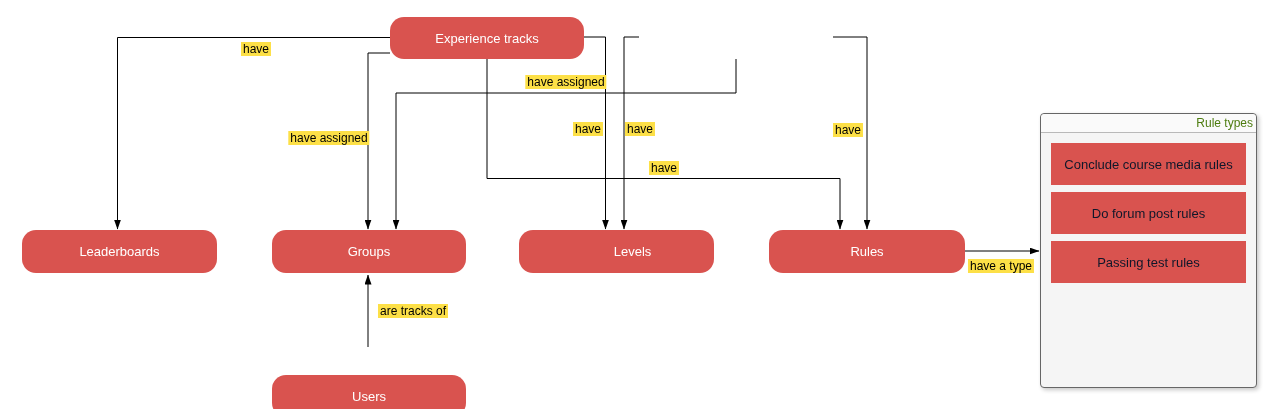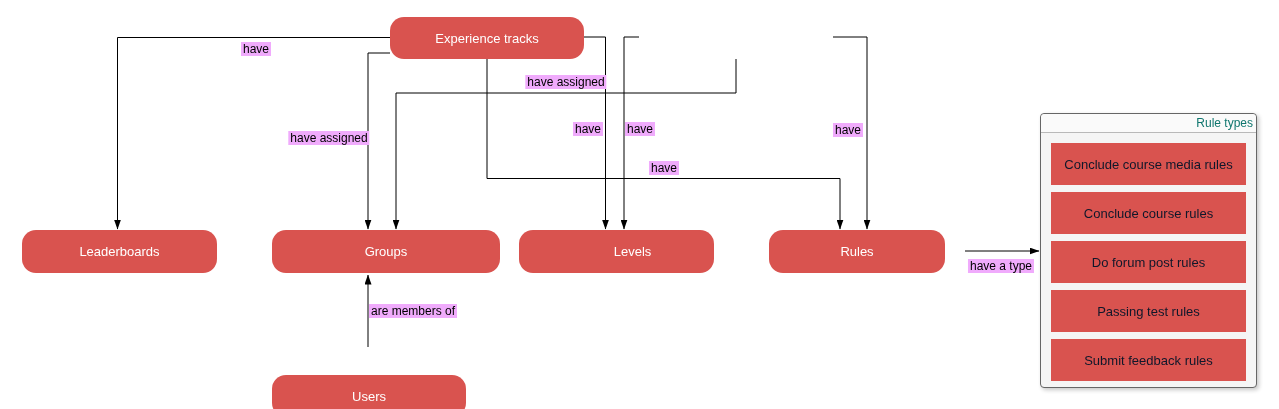--- a/index.html
+++ b/index.html
@@ -17,41 +17,41 @@
     color:#ffffff;
     display:flex;align-items:center;justify-content:center;
     font-size:13px;
     text-align:center;
     box-sizing:border-box;
     border-radius:14px;
   }
   .edge-label{
     position:absolute;
     transform:translate(-50%,-50%);
-    background:#f0abfc;
+    background:#fde047;
     color:#000000;
     font-size:12px;
     padding:0 2px;
     white-space:nowrap;
     line-height:14px;
   }
   .panel{
     position:absolute;
     left:1040px;top:113px;width:217px;height:275px;
     background:#f5f5f5;
     border:1px solid #666666;
     border-radius:4px;
     box-sizing:border-box;
     box-shadow:2px 2px 4px rgba(0,0,0,0.22);
   }
   .panel-header{
     height:18px;
     border-bottom:1px solid #b9b9b9;
     display:flex;align-items:center;justify-content:flex-end;
-    font-size:12px;color:#0f766e;
+    font-size:12px;color:#4d7c0f;
     padding:0 3px;
     background:#fafafa;
     border-radius:4px 4px 0 0;
   }
   .panel-body{
     padding:10px 10px 8px 10px;
     display:flex;flex-direction:column;gap:7px;
   }
   .rule-btn{
     height:42px;flex:0 0 42px;
@@ -84,47 +84,45 @@
       <path d="M965,251 L1039,251" marker-end="url(#arrow)"></path>
     </g>
   </svg>
 
   <div class="node" style="left:390px;top:17px;width:194px;height:42px;">
     <span>Experience tracks</span>
   </div>
   <div class="node" style="left:22px;top:230px;width:195px;height:43px;">
     <span>Leaderboards</span>
   </div>
-  <div class="node" style="left:272px;top:230px;width:228px;height:43px;">
+  <div class="node" style="left:272px;top:230px;width:194px;height:43px;">
     <span>Groups</span>
   </div>
   <div class="node" style="left:519px;top:230px;width:195px;height:43px;padding-left:32px;">
     <span>Levels</span>
   </div>
-  <div class="node" style="left:769px;top:230px;width:176px;height:43px;">
+  <div class="node" style="left:769px;top:230px;width:196px;height:43px;">
     <span>Rules</span>
   </div>
   <div class="node" style="left:272px;top:347px;width:194px;height:42px;margin-top:28px;">
     <span>Users</span>
   </div>
 
   <div class="edge-label" style="left:256px;top:49px;">have</div>
   <div class="edge-label" style="left:329px;top:138px;">have assigned</div>
   <div class="edge-label" style="left:588px;top:129px;">have</div>
   <div class="edge-label" style="left:664px;top:168px;">have</div>
   <div class="edge-label" style="left:566px;top:82px;">have assigned</div>
   <div class="edge-label" style="left:640px;top:129px;">have</div>
   <div class="edge-label" style="left:848px;top:130px;">have</div>
-  <div class="edge-label" style="left:413px;top:311px;">are members of</div>
+  <div class="edge-label" style="left:413px;top:311px;">are tracks of</div>
   <div class="edge-label" style="left:1001px;top:266px;">have a type</div>
 
   <div class="panel">
     <div class="panel-header">Rule types</div>
     <div class="panel-body">
       <div class="rule-btn">Conclude course media rules</div>
-      <div class="rule-btn">Conclude course rules</div>
       <div class="rule-btn">Do forum post rules</div>
       <div class="rule-btn">Passing test rules</div>
-      <div class="rule-btn">Submit feedback rules</div>
     </div>
   </div>
 
 </div>
 
 </body></html>

